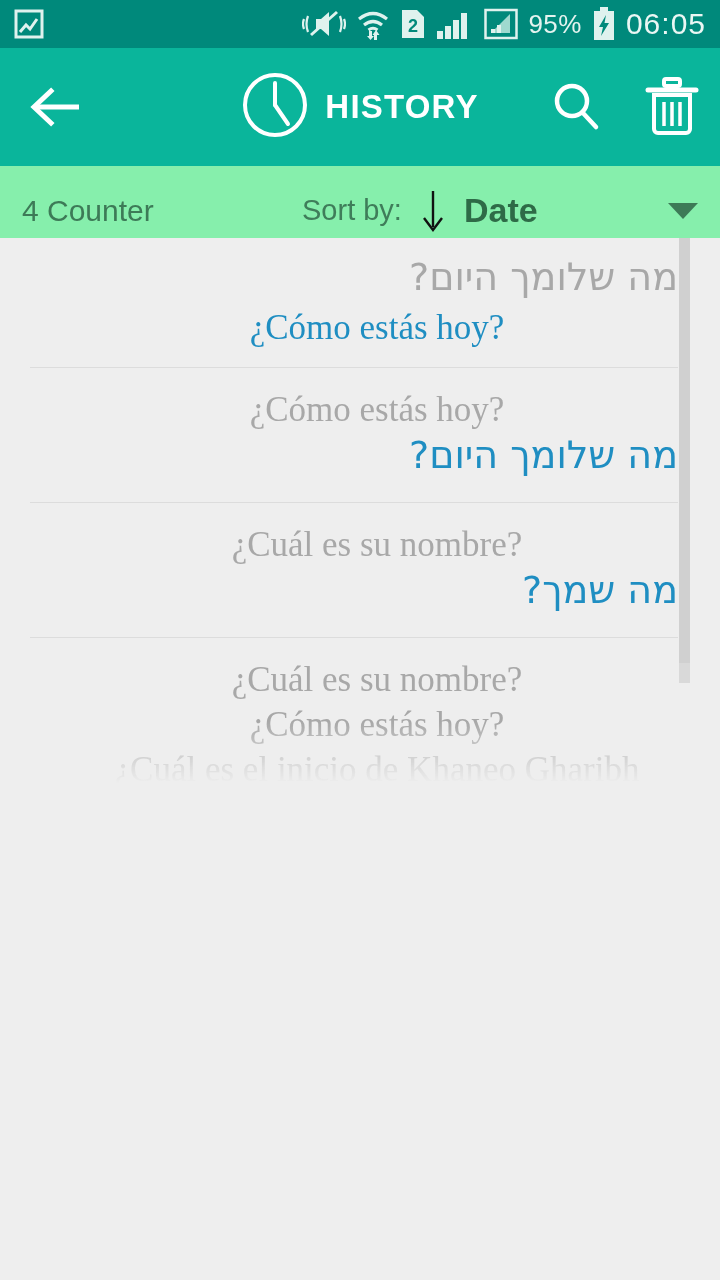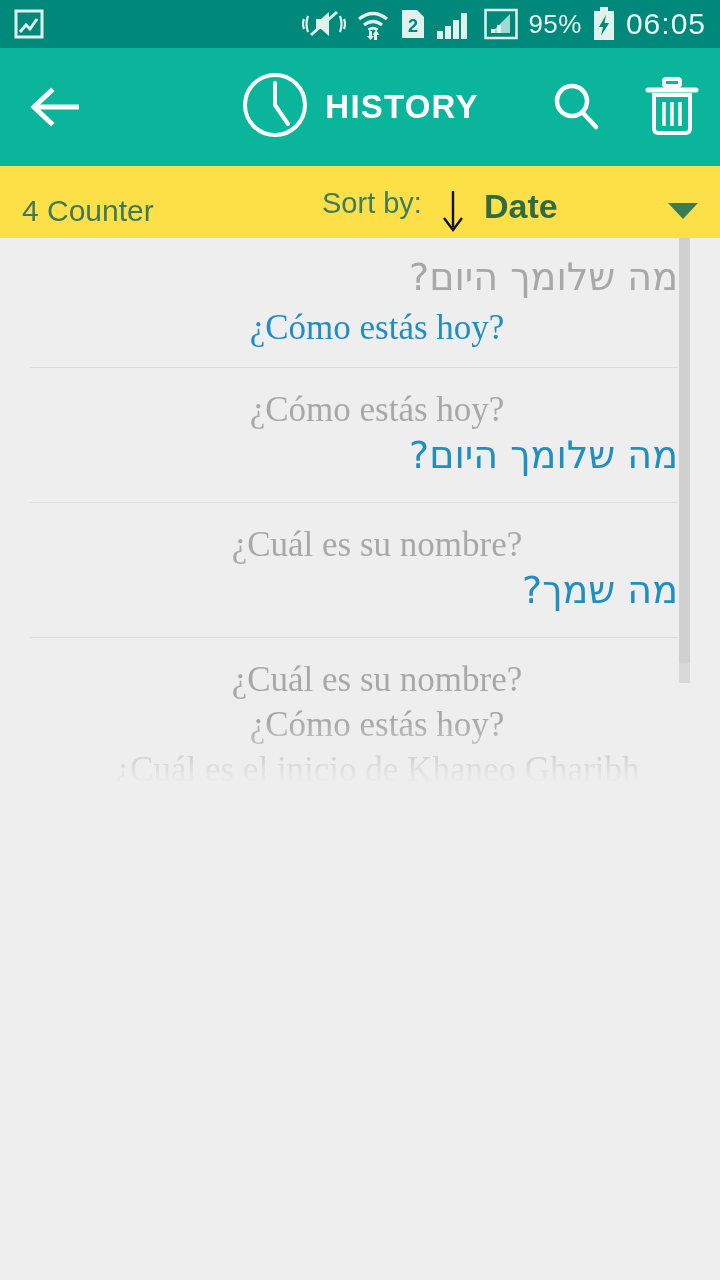--- a/index.html
+++ b/index.html
@@ -81,39 +81,40 @@
   }
   .bar-btn {
     width: 60px; height: 64px;
     display: flex; align-items: center; justify-content: center;
     cursor: pointer;
   }
 
   
   .sort-bar {
     height: 72px;
-    background: #fde047;
+    background: #86efac;
     display: flex;
     align-items: center;
     box-sizing: border-box;
     padding: 17px 20px 0 22px;
     position: relative;
   }
   .counter-label {
     color: #3d7a57;
     font-size: 30px;
     font-family: "Liberation Sans", sans-serif;
   }
   .sort-group {
     margin-left: auto;
     margin-right: auto;
     display: flex;
+    align-items: center;
     gap: 18px;
     position: absolute;
-    left: 322px;
+    left: 302px;
     cursor: pointer;
   }
   .sort-by-label {
     color: #3f7d5a;
     font-size: 29px;
   }
   .sort-value {
     color: #2e6b47;
     font-size: 34px;
     font-weight: bold;

